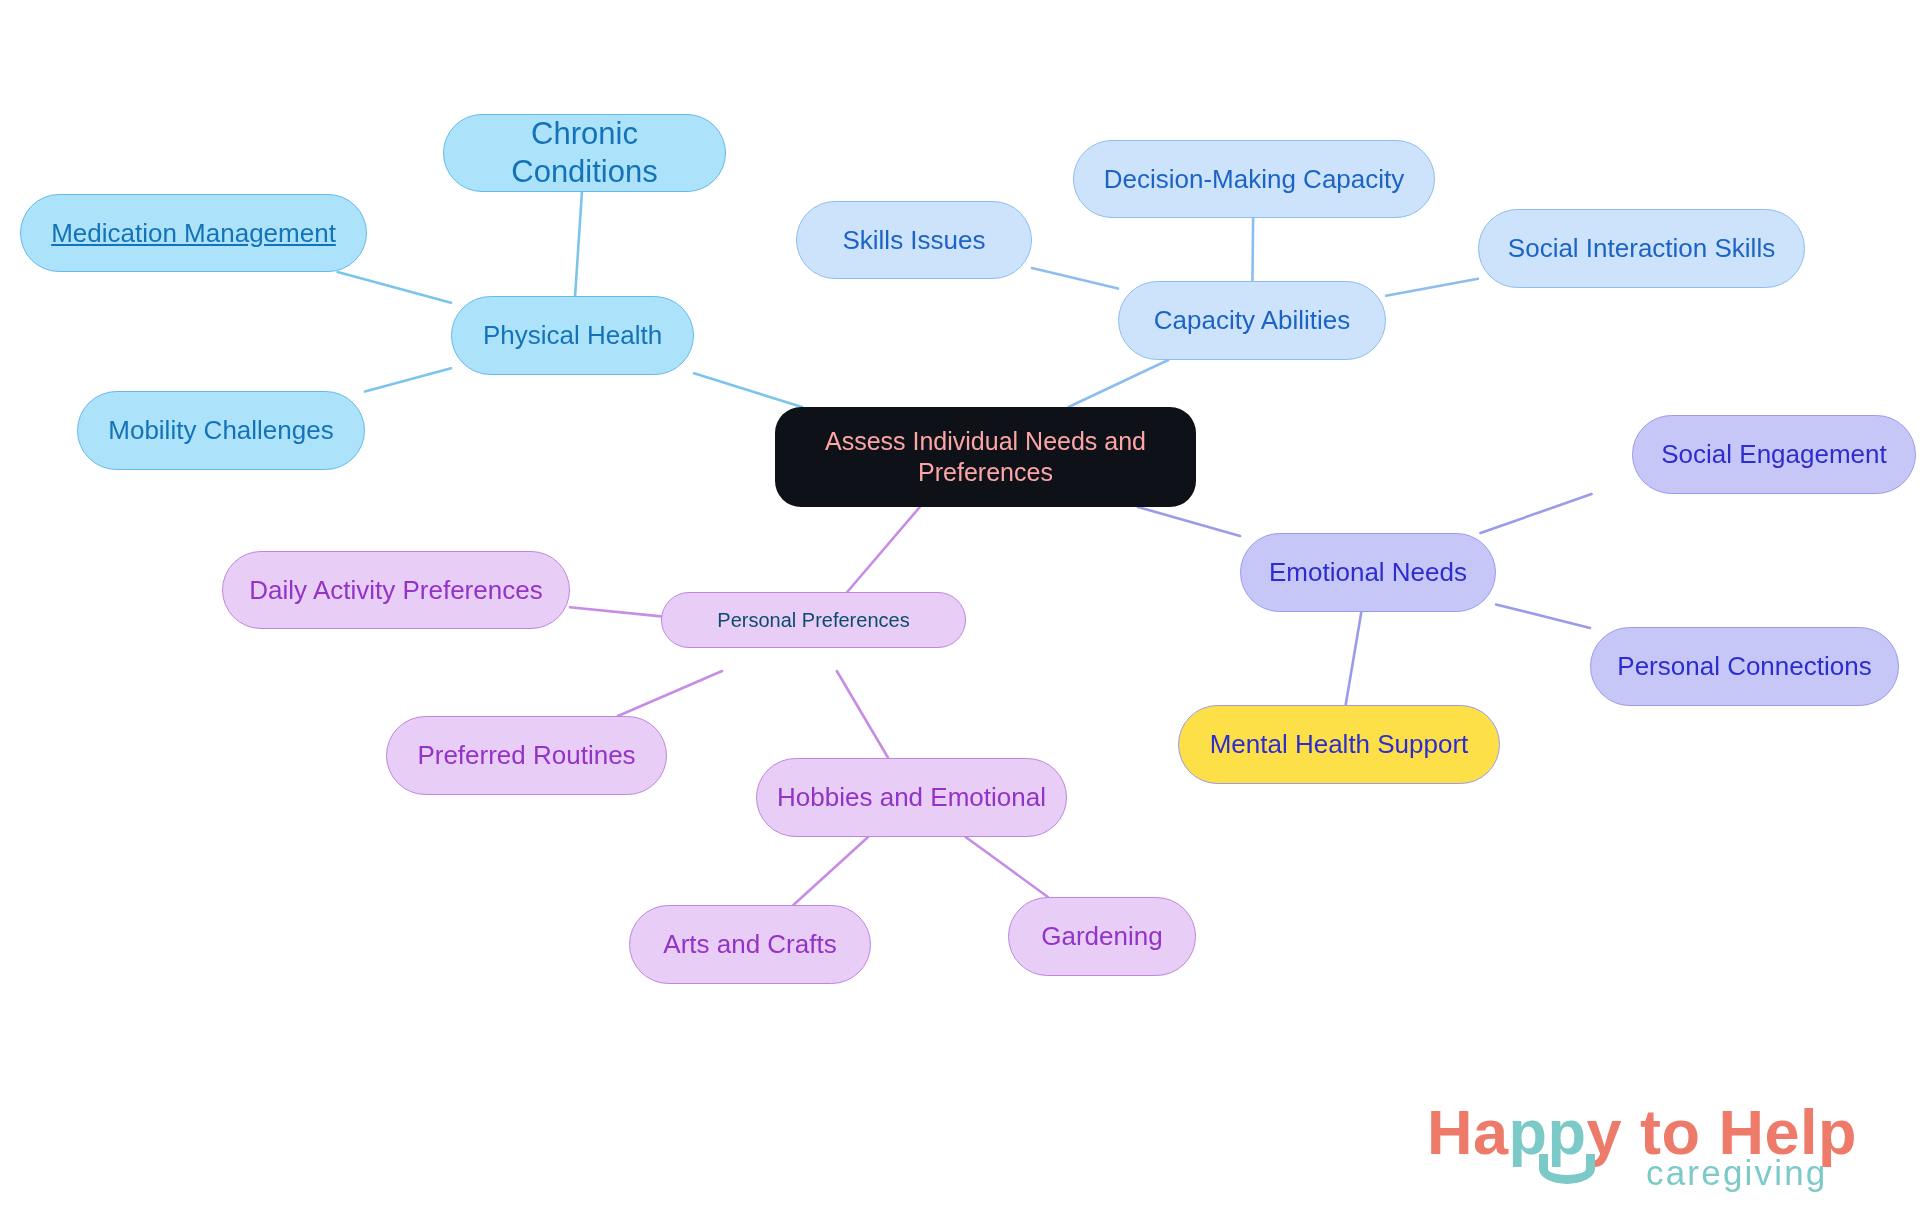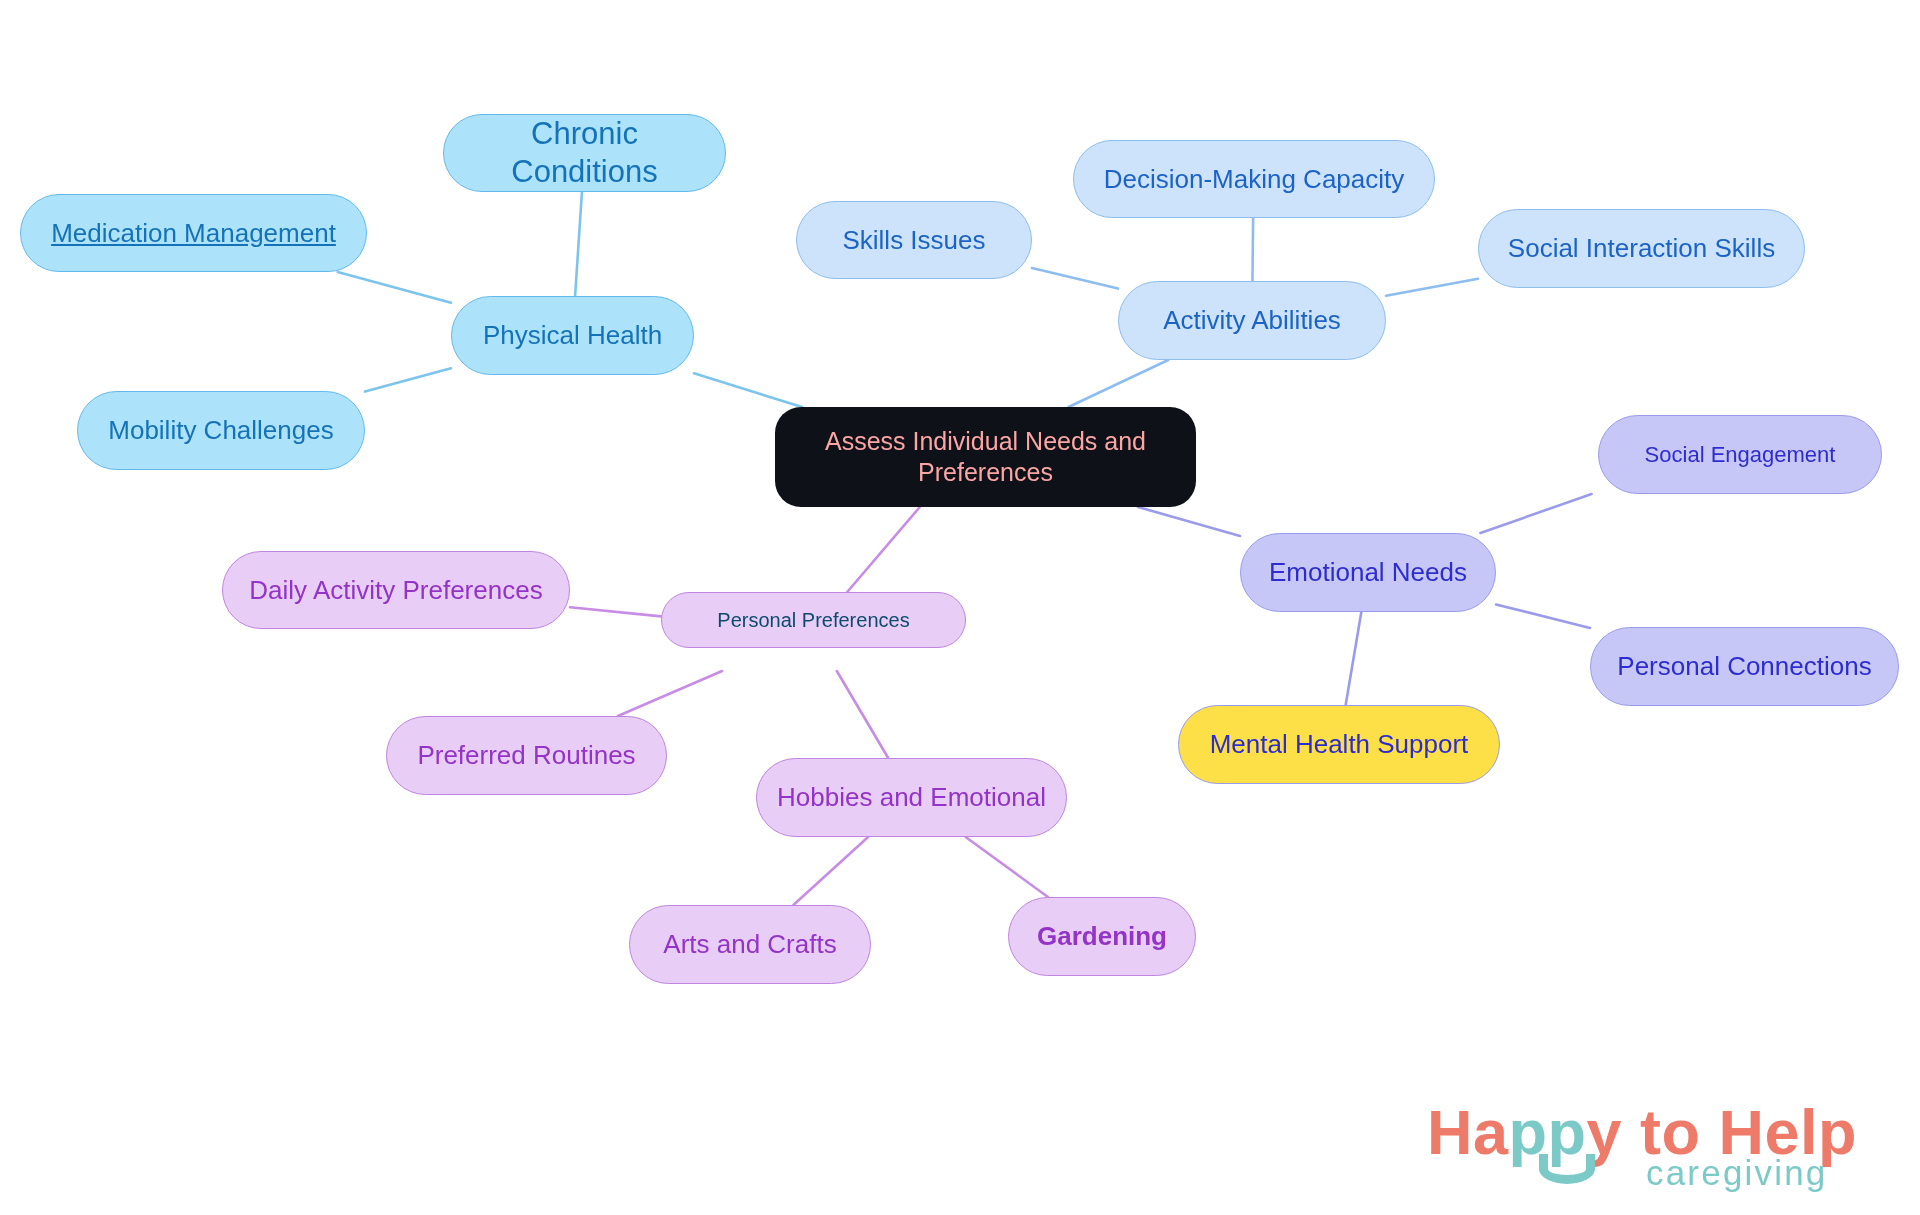--- a/index.html
+++ b/index.html
@@ -108,34 +108,34 @@
       <line x1="868.1037414965987" y1="837" x2="793.3962585034013" y2="905" stroke="#c78ce4" stroke-width="2.6" stroke-linecap="round"></line>
       <line x1="965.634892086331" y1="837" x2="1047.8651079136691" y2="897" stroke="#c78ce4" stroke-width="2.6" stroke-linecap="round"></line>
     </svg>
   <div id="nodes">
       <div class="node root" style="left: 775px; top: 407px; width: 421px; height: 100px; font-size: 25px; background: rgb(14, 18, 24); color: #fca5a5;"><span>Assess Individual Needs and
 Preferences</span></div>
       <div class="node" style="left: 451px; top: 296px; width: 243px; height: 79px; font-size: 26px; background: rgb(173, 226, 251); border-color: rgb(99, 185, 236); color: rgb(20, 115, 184);"><span>Physical Health</span></div>
       <div class="node" style="left: 20px; top: 194px; width: 347px; height: 78px; font-size: 26px; background: rgb(173, 226, 251); border-color: rgb(99, 185, 236); color: rgb(20, 115, 184); text-decoration: underline;"><span>Medication Management</span></div>
       <div class="node" style="left: 443px; top: 114px; width: 283px; height: 78px; font-size: 31px; background: rgb(173, 226, 251); border-color: rgb(99, 185, 236); color: rgb(20, 115, 184);"><span>Chronic Conditions</span></div>
       <div class="node" style="left: 77px; top: 391px; width: 288px; height: 79px; font-size: 26px; background: rgb(173, 226, 251); border-color: rgb(99, 185, 236); color: rgb(20, 115, 184);"><span>Mobility Challenges</span></div>
-      <div class="node" style="left: 1118px; top: 281px; width: 268px; height: 79px; font-size: 26px; background: rgb(205, 227, 251); border-color: rgb(141, 189, 238); color: rgb(28, 99, 198);"><span>Activity Abilities</span></div>
+      <div class="node" style="left: 1118px; top: 281px; width: 268px; height: 79px; font-size: 26px; background: rgb(205, 227, 251); border-color: rgb(141, 189, 238); color: rgb(28, 99, 198);"><span>Capacity Abilities</span></div>
       <div class="node" style="left: 796px; top: 201px; width: 236px; height: 78px; font-size: 26px; background: rgb(205, 227, 251); border-color: rgb(141, 189, 238); color: rgb(28, 99, 198);"><span>Skills Issues</span></div>
       <div class="node" style="left: 1073px; top: 101px; width: 362px; height: 78px; font-size: 26px; background: rgb(205, 227, 251); border-color: rgb(141, 189, 238); color: rgb(28, 99, 198); margin-top: 39px;"><span>Decision-Making Capacity</span></div>
       <div class="node" style="left: 1478px; top: 209px; width: 327px; height: 79px; font-size: 26px; background: rgb(205, 227, 251); border-color: rgb(141, 189, 238); color: rgb(28, 99, 198);"><span>Social Interaction Skills</span></div>
       <div class="node" style="left: 1240px; top: 533px; width: 256px; height: 79px; font-size: 26px; background: rgb(198, 199, 247); border-color: rgb(154, 155, 234); color: rgb(45, 45, 207);"><span>Emotional Needs</span></div>
-      <div class="node" style="left: 1598px; top: 415px; width: 284px; height: 79px; font-size: 22px; background: rgb(198, 199, 247); border-color: rgb(154, 155, 234); color: rgb(45, 45, 207);"><span>Social Engagement</span></div>
+      <div class="node" style="left: 1632px; top: 415px; width: 284px; height: 79px; font-size: 26px; background: rgb(198, 199, 247); border-color: rgb(154, 155, 234); color: rgb(45, 45, 207);"><span>Social Engagement</span></div>
       <div class="node" style="left: 1590px; top: 627px; width: 309px; height: 79px; font-size: 26px; background: rgb(198, 199, 247); border-color: rgb(154, 155, 234); color: rgb(45, 45, 207);"><span>Personal Connections</span></div>
       <div class="node" style="left: 1178px; top: 705px; width: 322px; height: 79px; font-size: 26px; background: #fde047; border-color: rgb(154, 155, 234); color: rgb(45, 45, 207);"><span>Mental Health Support</span></div>
       <div class="node" style="left: 661px; top: 592px; width: 305px; height: 56px; font-size: 20px; background: rgb(232, 205, 246); border-color: rgb(191, 133, 224); color: #0c4a6e;"><span>Personal Preferences</span></div>
       <div class="node" style="left: 222px; top: 551px; width: 348px; height: 78px; font-size: 26px; background: rgb(232, 205, 246); border-color: rgb(191, 133, 224); color: rgb(147, 51, 199);"><span>Daily Activity Preferences</span></div>
       <div class="node" style="left: 386px; top: 716px; width: 281px; height: 79px; font-size: 26px; background: rgb(232, 205, 246); border-color: rgb(191, 133, 224); color: rgb(147, 51, 199);"><span>Preferred Routines</span></div>
       <div class="node" style="left: 756px; top: 758px; width: 311px; height: 79px; font-size: 26px; background: rgb(232, 205, 246); border-color: rgb(191, 133, 224); color: rgb(147, 51, 199);"><span>Hobbies and Emotional</span></div>
       <div class="node" style="left: 629px; top: 905px; width: 242px; height: 79px; font-size: 26px; background: rgb(232, 205, 246); border-color: rgb(191, 133, 224); color: rgb(147, 51, 199);"><span>Arts and Crafts</span></div>
-      <div class="node" style="left: 1008px; top: 897px; width: 188px; height: 79px; font-size: 26px; background: rgb(232, 205, 246); border-color: rgb(191, 133, 224); color: rgb(147, 51, 199); font-weight: bold;"><span>Gardening</span></div>
+      <div class="node" style="left: 1008px; top: 897px; width: 188px; height: 79px; font-size: 26px; background: rgb(232, 205, 246); border-color: rgb(191, 133, 224); color: rgb(147, 51, 199);"><span>Gardening</span></div>
     </div>
 
   <div id="logo">
     <div class="logo-main"><span style="color: rgb(238, 123, 106);">Ha</span><span style="color: rgb(124, 202, 200);">pp</span><span style="color: rgb(238, 123, 106);">y</span><span style="color: rgb(238, 123, 106);"> to Help</span></div>
     <div class="smile" style="border-bottom-color: rgb(124, 202, 200); border-left-color: rgb(124, 202, 200); border-right-color: rgb(124, 202, 200);"></div>
     <div class="logo-sub" style="color: rgb(124, 202, 200);">caregiving</div>
   </div>
 </div>
 
 </body></html>

